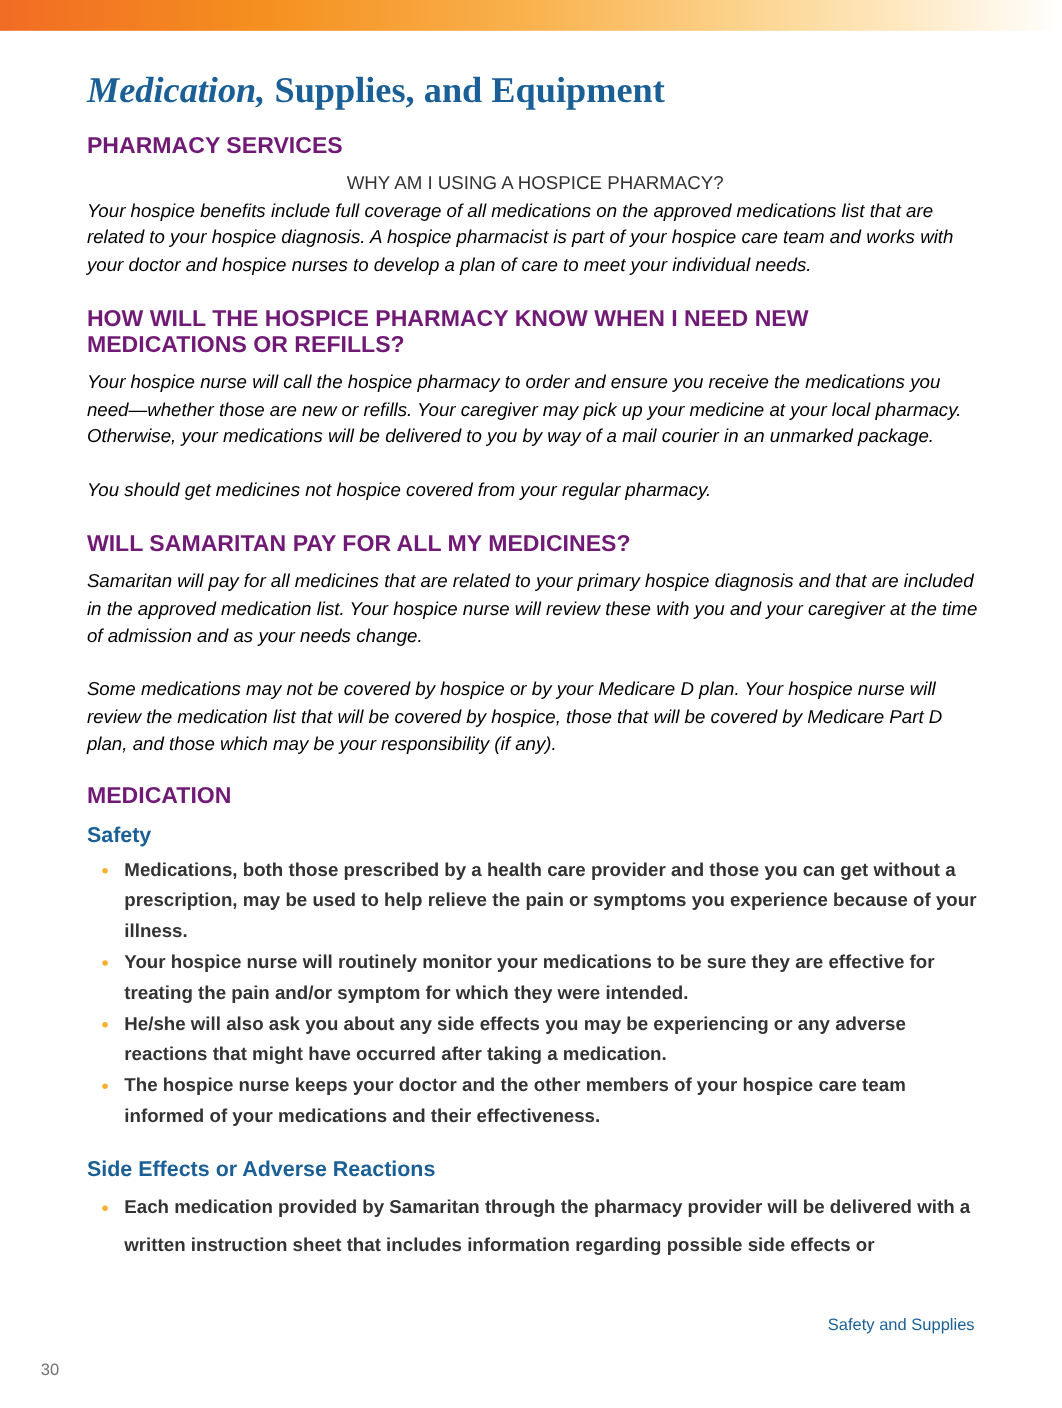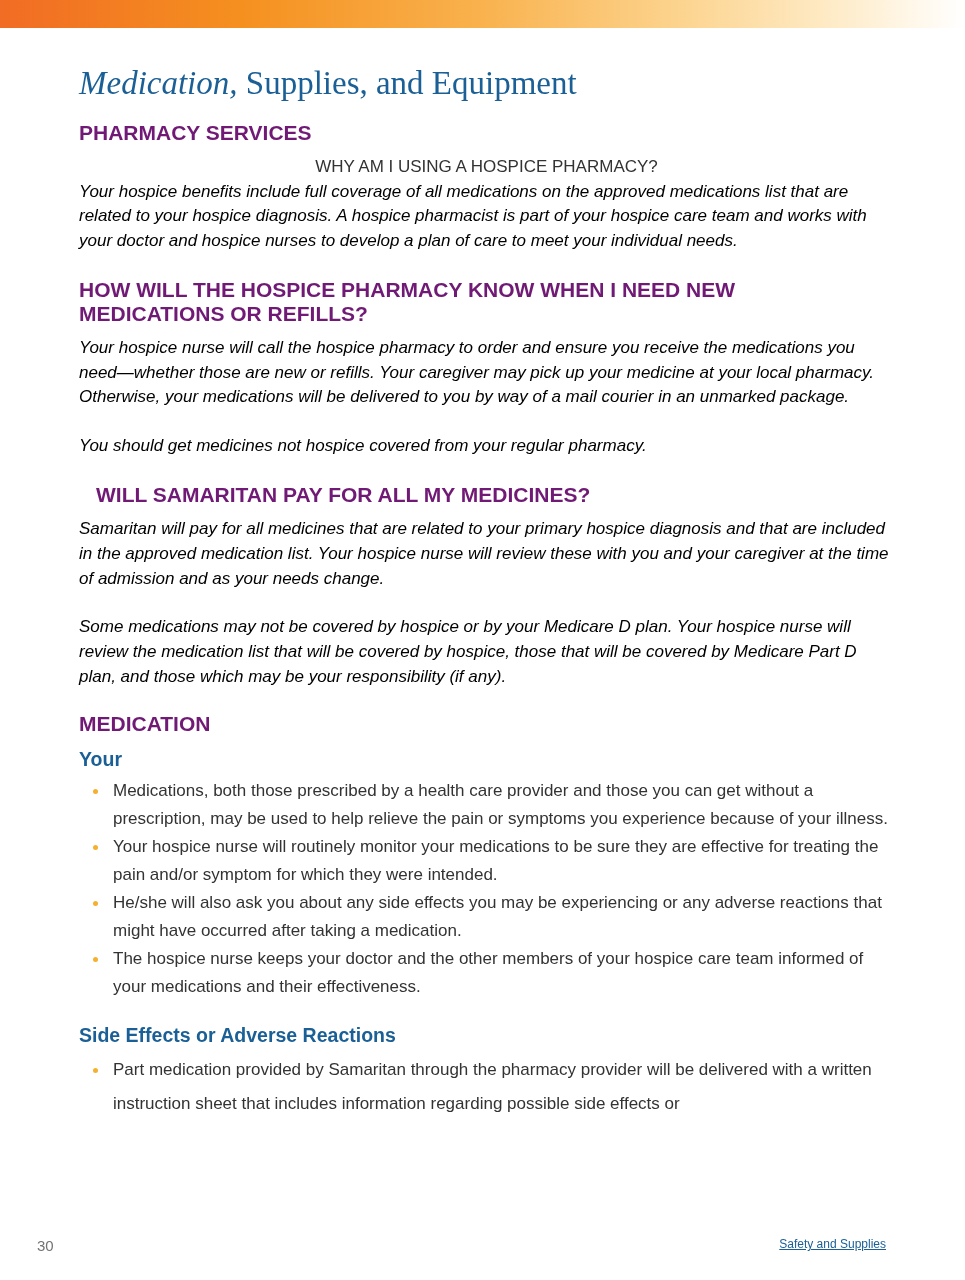--- a/index.html
+++ b/index.html
@@ -8,74 +8,74 @@
     background: #ffffff; color: #333333;
     font-family: "Liberation Sans", "DejaVu Sans", sans-serif;
   }
   .top-bar {
     position: absolute; left: 0; top: 0; width: 965px; height: 28px;
     background: linear-gradient(to right, #f16c24 0%, #f5901f 25%, #f9b24e 50%, #fcd38d 70%, #fee9c2 85%, #ffffff 100%);
   }
   .content { position: absolute; left: 79px; top: 60px; width: 815px; }
   .page-title {
     font-family: "Liberation Serif", "DejaVu Serif", serif;
-    color: #1a5f95; font-size: 33px; margin: 0; line-height: 46px; font-weight: normal;
+    color: #1a5f95; font-size: 33px; margin: 0; line-height: 46px; font-weight: bold;
   }
   .page-title .it { font-style: italic; }
   .h-orange {
     color: #701a75; font-weight: bold; font-size: 21px; line-height: 24px; margin: 0;
   }
   .h-blue {
     color: #1a5f95; font-weight: bold; font-size: 19.5px; line-height: 24px; margin: 0;
   }
   .subq { font-size: 17px; line-height: 24.5px; color: #333; margin: 0; text-align: center; }
   p.body { font-size: 17px; line-height: 24.8px; margin: 0; color: #000000; font-style: italic; }
   ul.bullets { list-style: none; margin: 0; padding: 0; }
   ul.bullets li {
-    position: relative; padding-left: 34px; font-size: 17px; line-height: 28px; color: #333;
+    position: relative; padding-left: 34px; font-size: 17px; line-height: 28px; color: #333; font-weight: bold;
   }
   ul.bullets li .dot {
     position: absolute; left: 14px; top: 12px; width: 5px; height: 5px; border-radius: 50%;
     background: #f6b030;
   }
   .footer-num { position: absolute; left: 37px; top: 1237px; color: #737373; font-size: 15px; }
-  .footer-sec { position: absolute; right: 79px; top: 1237px; color: #1a5f95; font-size: 12px; text-decoration: underline; }
+  .footer-sec { position: absolute; right: 79px; top: 1196px; color: #1a5f95; font-size: 15px; }
 </style>
 </head>
 <body>
 
 <div class="top-bar"></div>
 
 <div class="content">
   <h1 class="page-title"><span class="it">Medication,</span><span> Supplies, and Equipment</span></h1>
 
   <h2 class="h-orange" style="margin-top:15px;">PHARMACY SERVICES</h2>
   <p class="subq" style="margin-top:10px;">WHY AM I USING A HOSPICE PHARMACY?</p>
   <p class="body">Your hospice benefits include full coverage of all medications on the approved medications list that are related to your hospice diagnosis. A hospice pharmacist is part of your hospice care team and works with your doctor and hospice nurses to develop a plan of care to meet your individual needs.</p>
 
   <h2 class="h-orange" style="margin-top:24px;">
     <span>HOW WILL THE HOSPICE PHARMACY KNOW WHEN I NEED NEW</span><br>
     <span>MEDICATIONS OR REFILLS?</span>
   </h2>
   <p class="body" style="margin-top:10px;">Your hospice nurse will call the hospice pharmacy to order and ensure you receive the medications you need—whether those are new or refills. Your caregiver may pick up your medicine at your local pharmacy. Otherwise, your medications will be delivered to you by way of a mail courier in an unmarked package.</p>
   <p class="body" style="margin-top:24px;">You should get medicines not hospice covered from your regular pharmacy.</p>
 
-  <h2 class="h-orange" style="margin-top:24px;margin-left:17px;">WILL SAMARITAN PAY FOR ALL MY MEDICINES?</h2>
+  <h2 class="h-orange" style="margin-top:24px;">WILL SAMARITAN PAY FOR ALL MY MEDICINES?</h2>
   <p class="body" style="margin-top:10px;">Samaritan will pay for all medicines that are related to your primary hospice diagnosis and that are included in the approved medication list. Your hospice nurse will review these with you and your caregiver at the time of admission and as your needs change.</p>
   <p class="body" style="margin-top:24px;">Some medications may not be covered by hospice or by your Medicare D plan. Your hospice nurse will review the medication list that will be covered by hospice, those that will be covered by Medicare Part D plan, and those which may be your responsibility (if any).</p>
 
   <h2 class="h-orange" style="margin-top:22px;">MEDICATION</h2>
-  <h3 class="h-blue" style="margin-top:11px;">Your</h3>
+  <h3 class="h-blue" style="margin-top:11px;">Safety</h3>
   <ul class="bullets" style="margin-top:6px;">
     <li><span class="dot"></span><span>Medications, both those prescribed by a health care provider and those you can get without a prescription, may be used to help relieve the pain or symptoms you experience because of your illness.</span></li>
     <li><span class="dot"></span><span>Your hospice nurse will routinely monitor your medications to be sure they are effective for treating the pain and/or symptom for which they were intended.</span></li>
     <li><span class="dot"></span><span>He/she will also ask you about any side effects you may be experiencing or any adverse reactions that might have occurred after taking a medication.</span></li>
     <li><span class="dot"></span><span>The hospice nurse keeps your doctor and the other members of your hospice care team informed of your medications and their effectiveness.</span></li>
   </ul>
 
   <h3 class="h-blue" style="margin-top:22px;">Side Effects or Adverse Reactions</h3>
   <ul class="bullets" style="margin-top:6px;">
-    <li style="line-height:34px;"><span class="dot" style="top:15px;"></span><span>Part medication provided by Samaritan through the pharmacy provider will be delivered with a written instruction sheet that includes information regarding possible side effects or</span></li>
+    <li style="line-height:34px;"><span class="dot" style="top:15px;"></span><span>Each medication provided by Samaritan through the pharmacy provider will be delivered with a written instruction sheet that includes information regarding possible side effects or</span></li>
   </ul>
 </div>
 
 <div class="footer-num">30</div>
 <div class="footer-sec">Safety and Supplies</div>
 
 </body></html>

